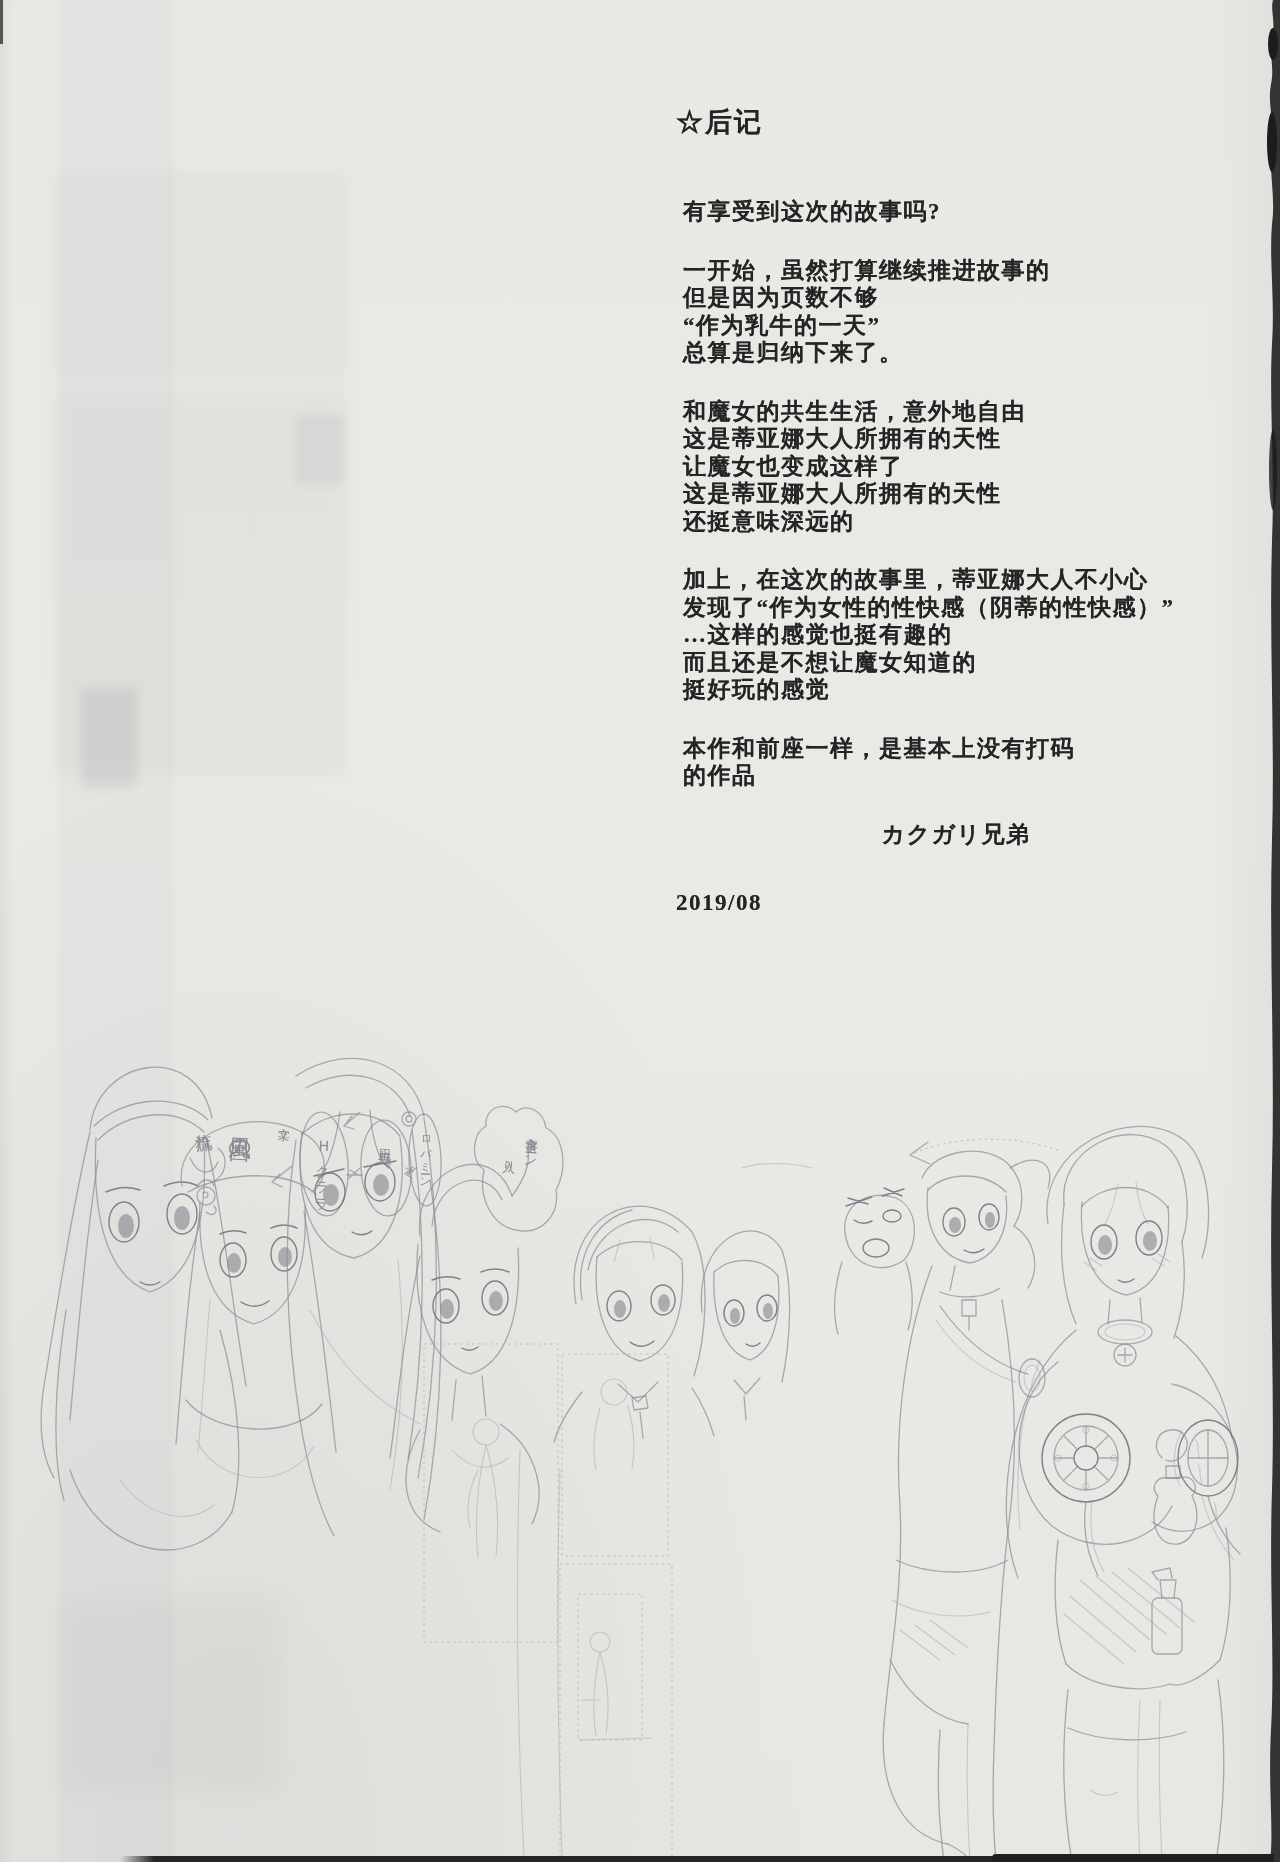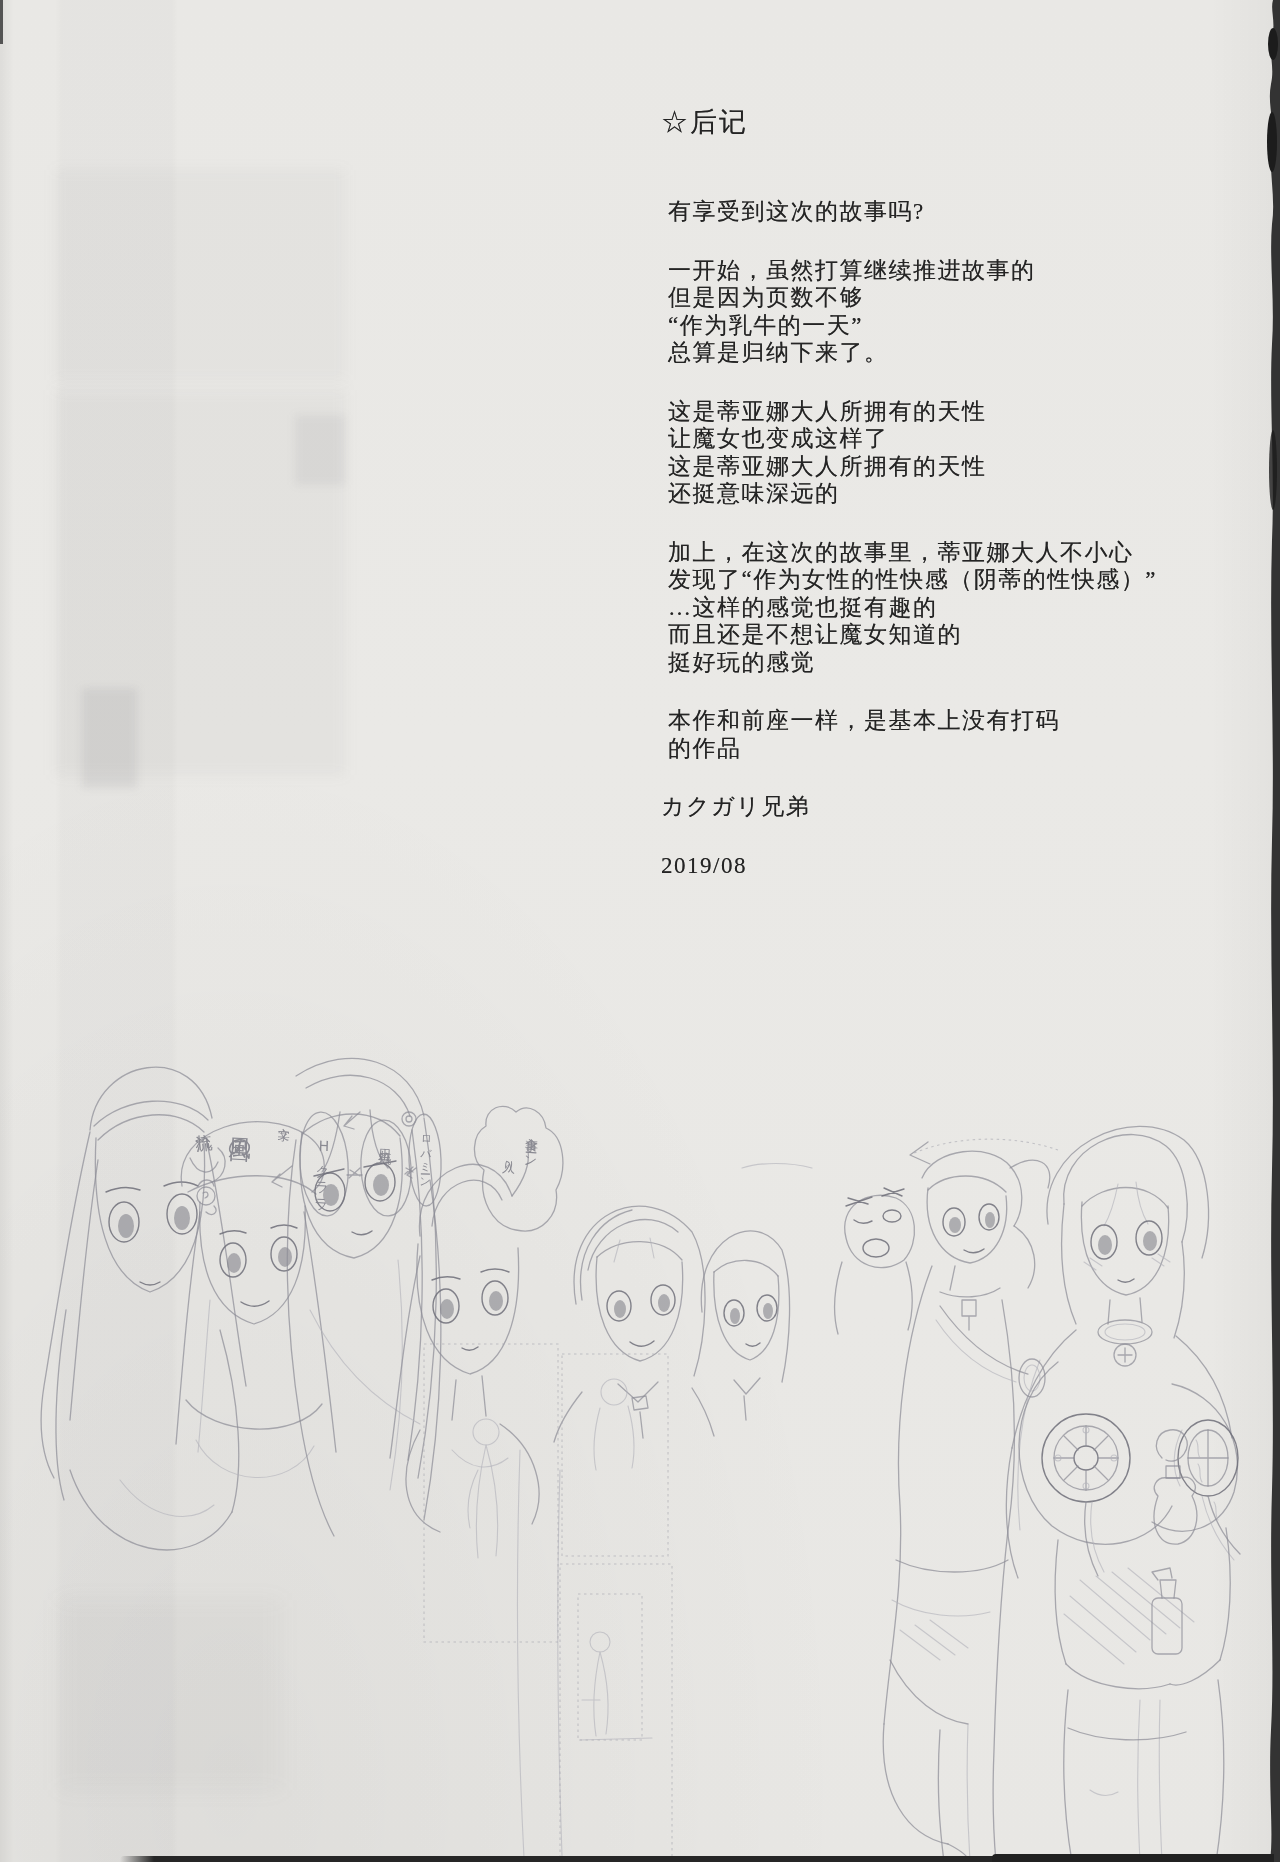--- a/index.html
+++ b/index.html
@@ -16,29 +16,30 @@
       linear-gradient(180deg, #e9e8e5 0%, #eae9e6 40%, #e8e7e4 100%);
   }
   .ghost{position:absolute;pointer-events:none;}
   .g1{left:55px;top:170px;width:290px;height:210px;background:rgba(115,115,120,.05);filter:blur(7px);}
   .g2{left:55px;top:390px;width:290px;height:385px;background:rgba(115,115,120,.06);filter:blur(7px);}
   .g3{left:82px;top:688px;width:55px;height:100px;background:rgba(90,90,96,.10);filter:blur(4px);}
   .g4{left:295px;top:415px;width:50px;height:70px;background:rgba(90,90,96,.08);filter:blur(4px);}
   .g5{left:60px;top:1600px;width:220px;height:190px;background:rgba(110,110,116,.05);filter:blur(10px);}
 
   .text-block{
-    position:absolute;left:661px;top:104px;width:560px;
+    position:absolute;left:676px;top:104px;width:560px;
     color:#242424;
     font-size:23px;line-height:27.5px;letter-spacing:1.5px;
     text-shadow:0 0 .6px rgba(20,20,20,.55);
+    font-weight:bold;
   }
   .aw-title{font-size:27px;line-height:36px;margin-bottom:58px;letter-spacing:2px;}
   .para{margin-bottom:31px;margin-left:7px;}
   .line{white-space:nowrap;min-height:27.5px;}
-  .sig{margin-bottom:31px;}
+  .sig{margin-bottom:41px;text-align:center;}
 
   .note{
     position:absolute;
     writing-mode:vertical-rl;text-orientation:upright;
     font-family:"DejaVu Sans",sans-serif;
     color:#83838c;opacity:.92;white-space:nowrap;
     letter-spacing:2px;
   }
   .n-nagare{left:192px;top:1120px;font-size:17px;transform:rotate(-6deg);}
   .n-furo{left:226px;top:1120px;font-size:23px;transform:rotate(3deg);}
@@ -324,20 +325,21 @@
     </div>
 
     <div class="para">
       <div class="line">一开始，虽然打算继续推进故事的</div>
       <div class="line">但是因为页数不够</div>
       <div class="line">“作为乳牛的一天”</div>
       <div class="line">总算是归纳下来了。</div>
     </div>
 
     <div class="para">
+      <div class="line">和魔女的共生生活，意外地自由</div>
       <div class="line">这是蒂亚娜大人所拥有的天性</div>
       <div class="line">让魔女也变成这样了</div>
       <div class="line">这是蒂亚娜大人所拥有的天性</div>
       <div class="line">还挺意味深远的</div>
     </div>
 
     <div class="para">
       <div class="line">加上，在这次的故事里，蒂亚娜大人不小心</div>
       <div class="line">发现了“作为女性的性快感（阴蒂的性快感）”</div>
       <div class="line">…这样的感觉也挺有趣的</div>

